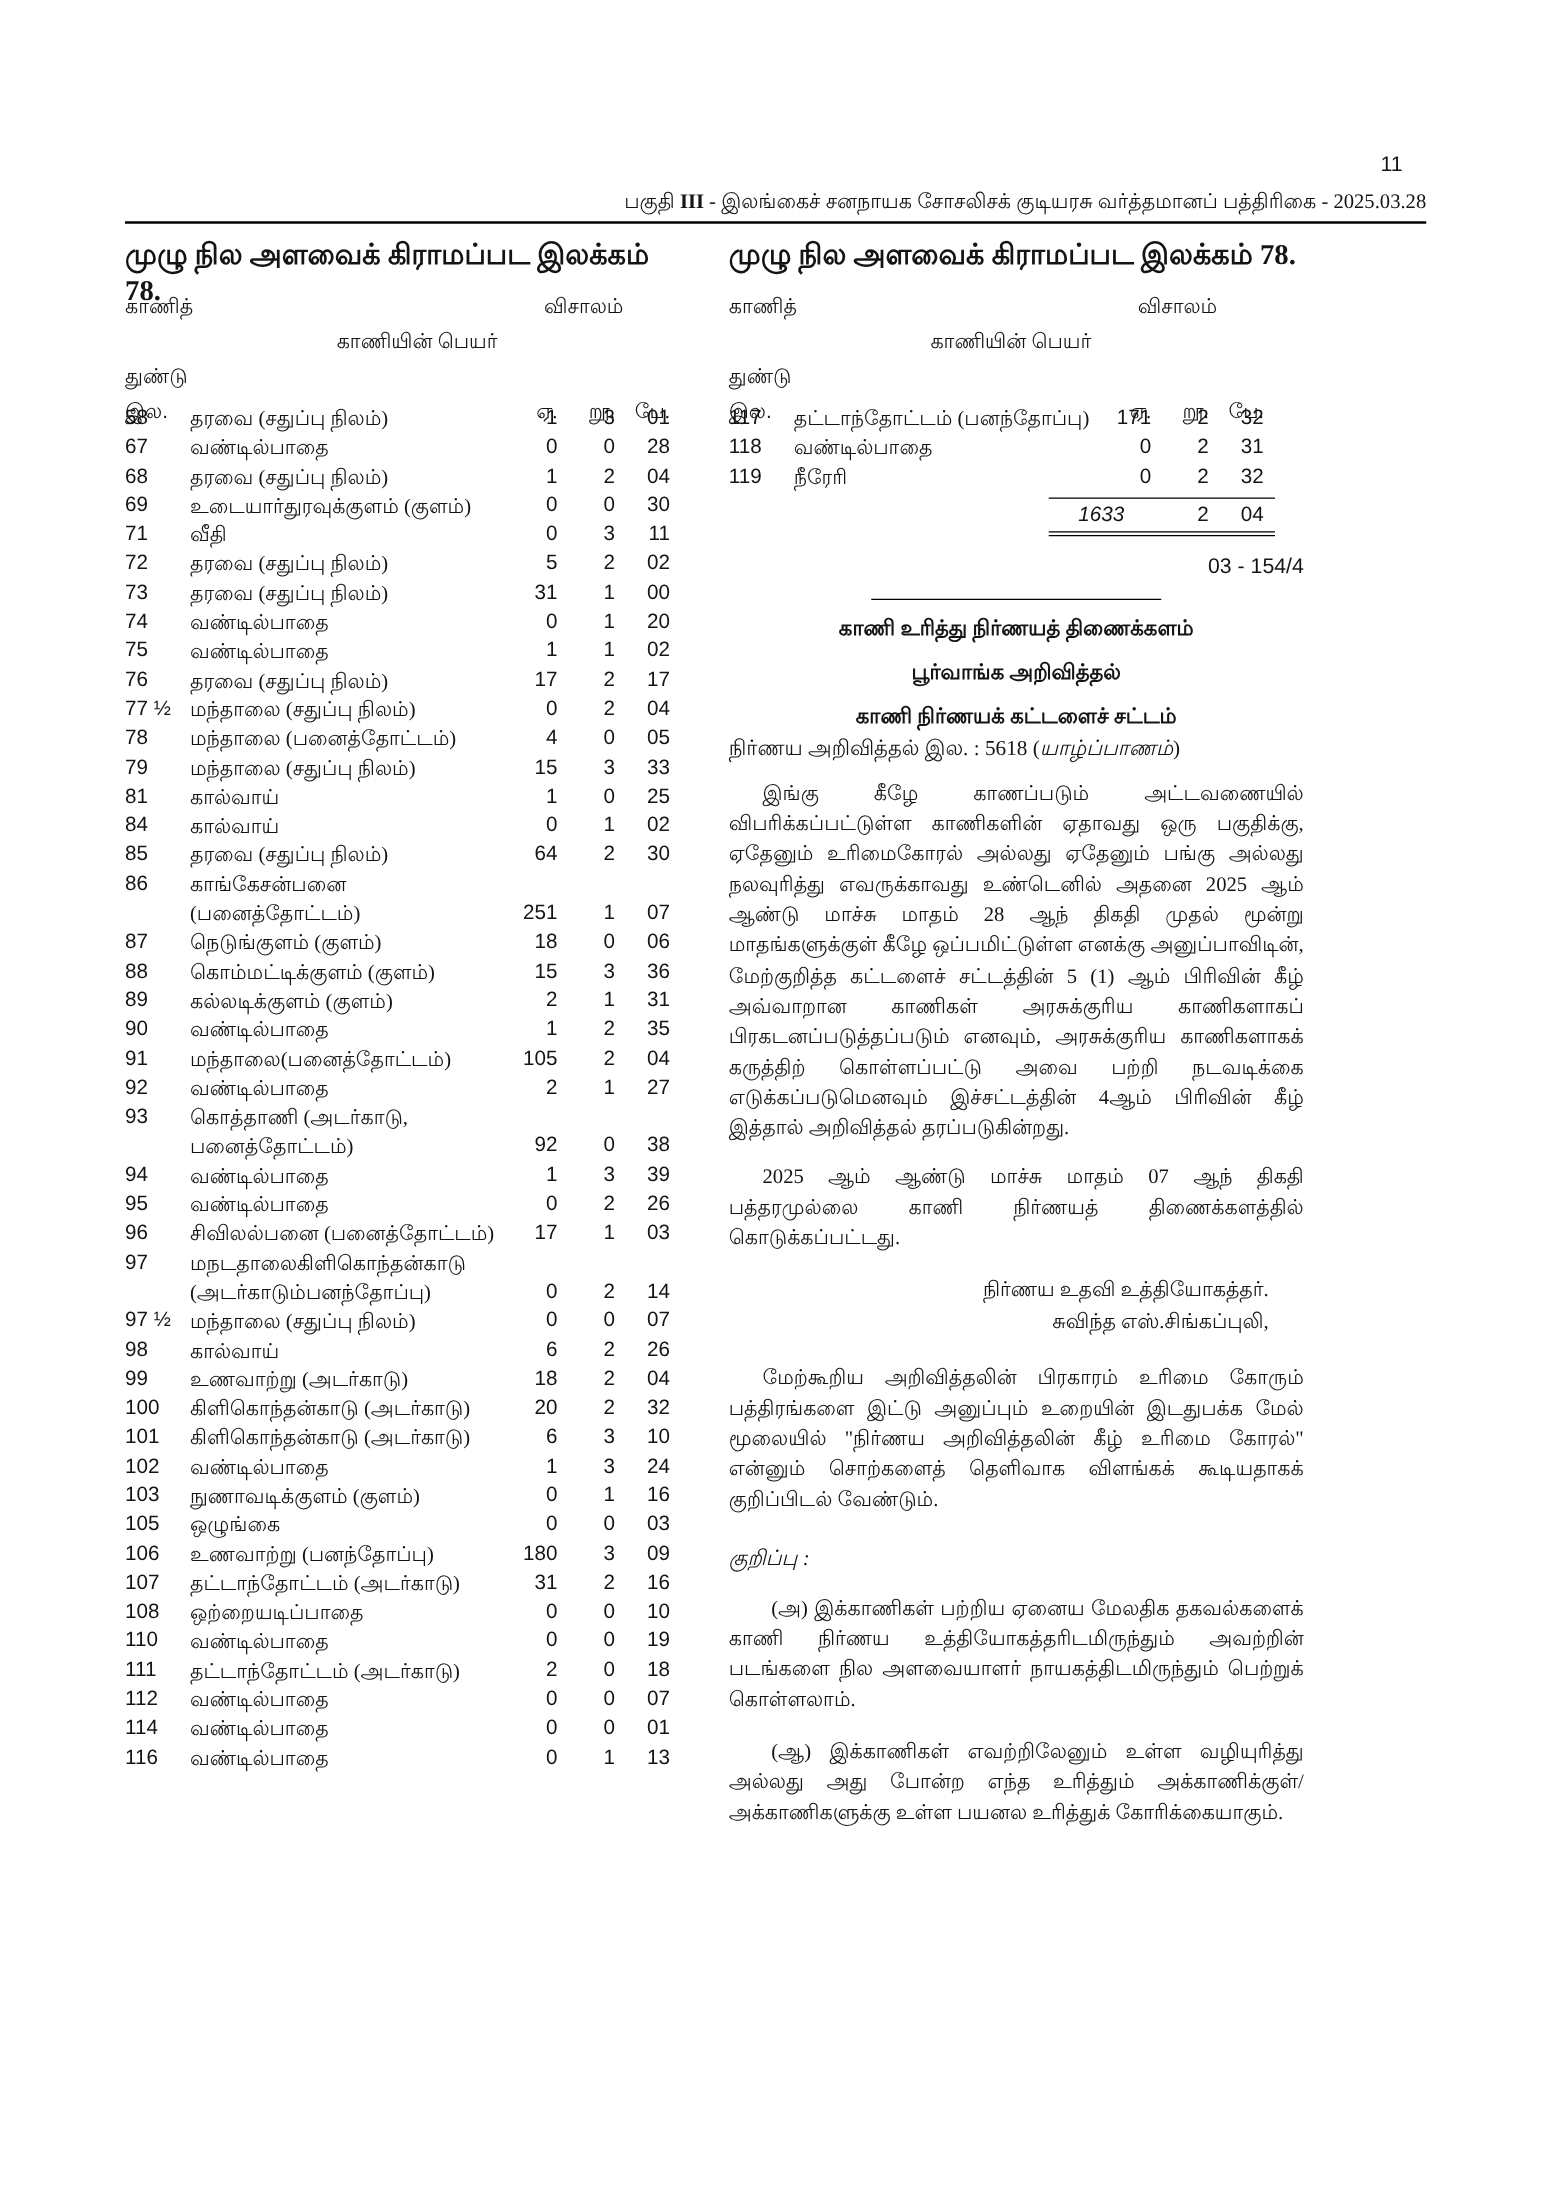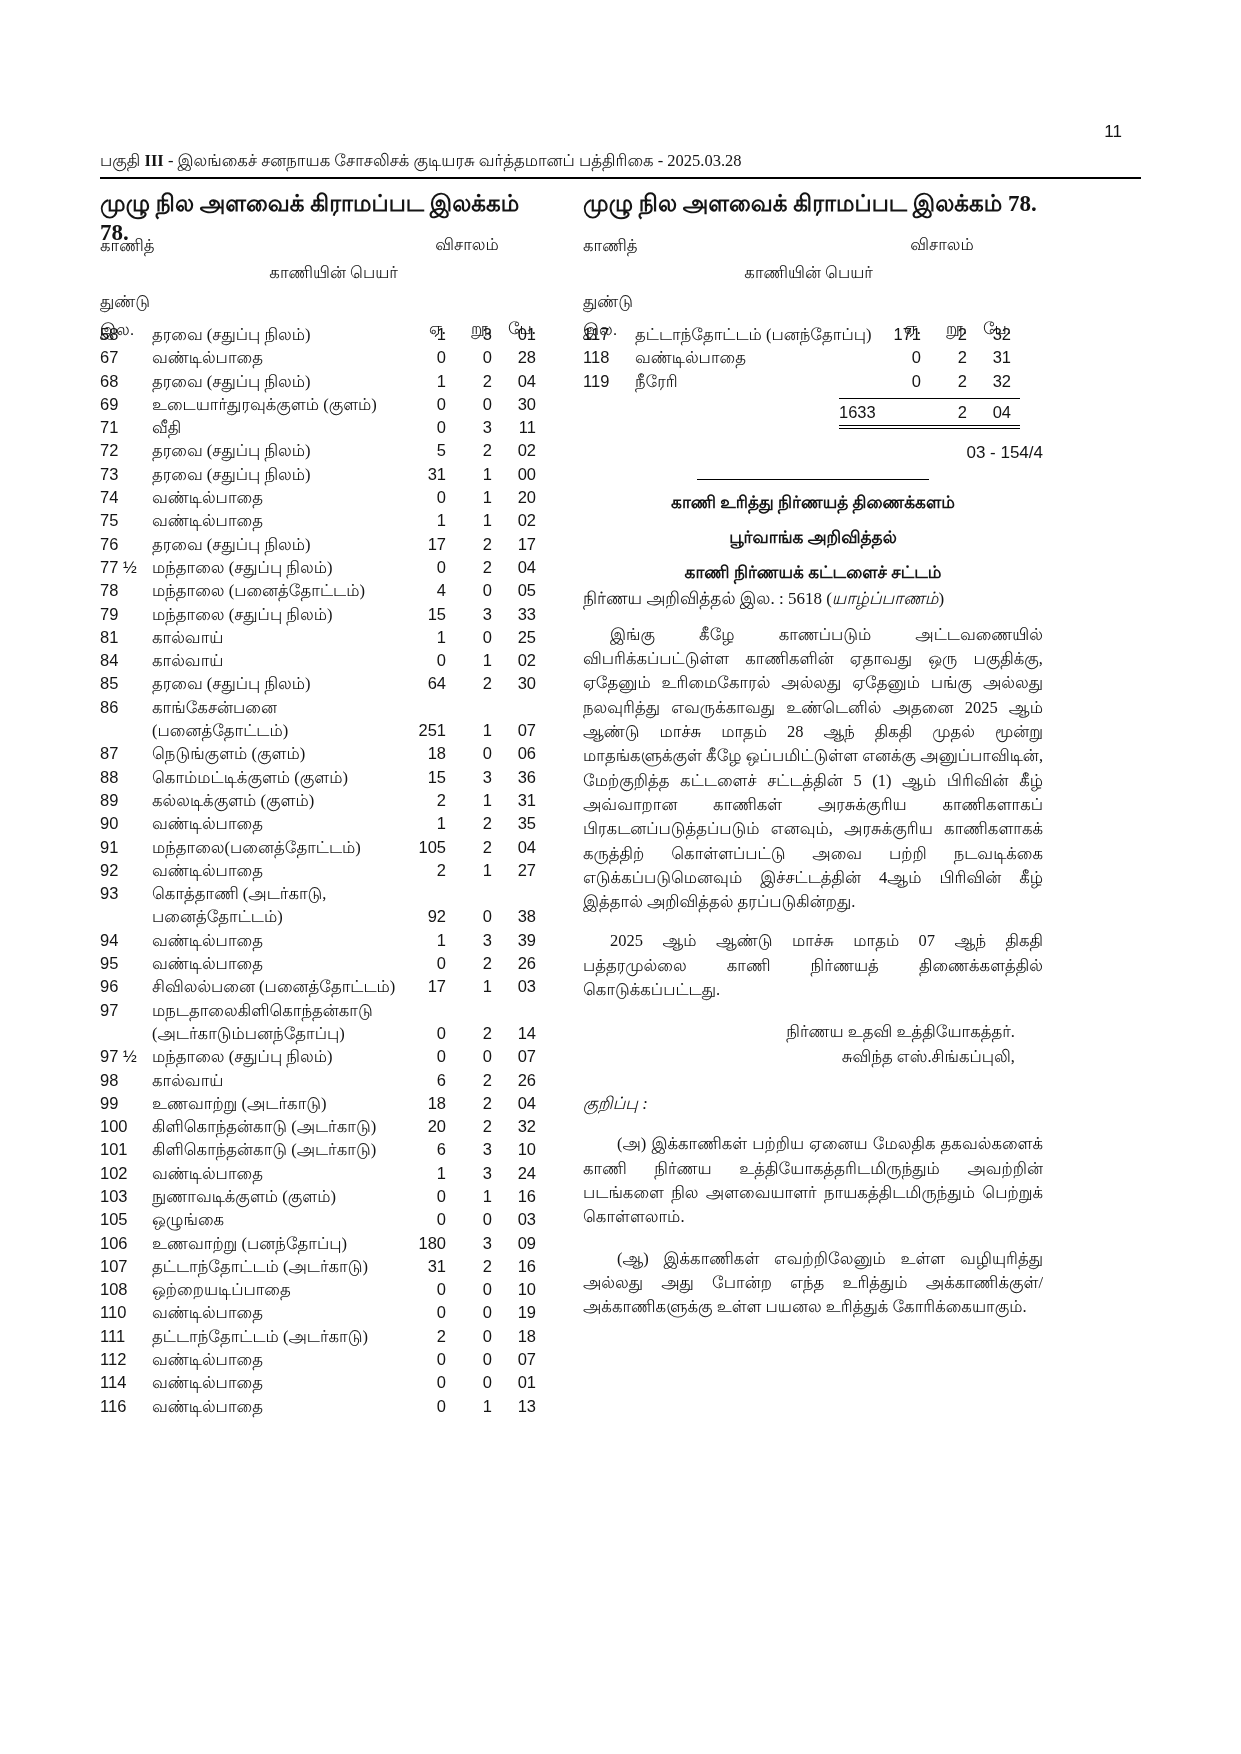--- a/index.html
+++ b/index.html
@@ -7,21 +7,21 @@
     position:relative; width:1241px; height:1754px; background:#ffffff;
     color:#141414; font-family:"Liberation Serif", serif;
     -webkit-font-smoothing:antialiased;
   }
   .num { font-family:"Liberation Sans", sans-serif; }
 
   
   .hdr1 { position:absolute; top:122px; left:100px; width:1041px; text-align:center;
           font-size:19px; letter-spacing:.2px; }
   .hdr1 b { font-weight:bold; }
-  .hdr2 { position:absolute; top:151px; left:100px; width:1041px; text-align:left;
+  .hdr2 { position:absolute; top:151px; left:100px; width:1041px; text-align:right;
           font-size:16.5px; }
   .pgnum { position:absolute; top:122px; left:1058px; width:64px; text-align:right;
            font-size:17px; }
   .top-rule { position:absolute; top:177px; left:100px; width:1041px;
               border-top:2px solid #000; }
 
   .col-title { position:absolute; top:191px; font-weight:bold; font-size:23px;
                text-align:left; }
   .col-title.lc { left:100px; width:450px; }
   .col-title.rc { left:583px; width:460px; }
@@ -47,21 +47,21 @@
   .t-p { width:44px; flex:0 0 auto; text-align:right; font-family:"Liberation Sans", sans-serif; }
   .h-a,.h-r,.h-p { font-family:"Liberation Serif", serif; }
   .h-extent { width:138px; flex:0 0 auto; text-align:center; }
   .h-namec  { flex:1 1 auto; text-align:right;margin-top:28px; }
 
   
   .total-wrap { display:flex; justify-content:flex-end; padding-right:23px; margin-top:5px; }
   .total-block { width:172px; display:flex; border-top:1.5px solid #000;
                  border-bottom:4px double #000; line-height:26px; padding-right:9px;
                  font-family:"Liberation Sans", sans-serif; }
-  .tt-a { flex:1; text-align:left; }
+  .tt-a { flex:1; text-align:center;font-style:italic; }
   .tt-r { width:44px; text-align:right; }
   .tt-p { width:44px; text-align:right; }
 
   
   .ref-no { margin-top:14px; font-size:17px;text-align:right; }
   .center-rule { margin:16px auto 0 auto; width:232px; border-top:1px solid #000; height:0; }
   .notice-h { margin-top:13px; text-align:center; font-weight:bold; font-size:17px; }
   .notice-h.sp { margin-top:14px; }
   .notice-no { margin-top:5px; text-align:left; font-size:17px; }
   .notice-no .place { font-style:italic; }
@@ -550,20 +550,21 @@
 
     <div class="para">இங்கு கீழே காணப்படும் அட்டவணையில் விபரிக்கப்பட்டுள்ள காணிகளின் ஏதாவது ஒரு பகுதிக்கு, ஏதேனும் உரிமைகோரல் அல்லது ஏதேனும் பங்கு அல்லது நலவுரித்து எவருக்காவது உண்டெனில் அதனை 2025 ஆம் ஆண்டு மாச்சு மாதம் 28 ஆந் திகதி முதல் மூன்று மாதங்களுக்குள் கீழே ஒப்பமிட்டுள்ள எனக்கு அனுப்பாவிடின், மேற்குறித்த கட்டளைச் சட்டத்தின் 5 (1) ஆம் பிரிவின் கீழ் அவ்வாறான காணிகள் அரசுக்குரிய காணிகளாகப் பிரகடனப்படுத்தப்படும் எனவும், அரசுக்குரிய காணிகளாகக் கருத்திற் கொள்ளப்பட்டு அவை பற்றி நடவடிக்கை எடுக்கப்படுமெனவும் இச்சட்டத்தின் 4ஆம் பிரிவின் கீழ் இத்தால் அறிவித்தல் தரப்படுகின்றது.</div>
 
     <div class="para p2">2025 ஆம் ஆண்டு மாச்சு மாதம் 07 ஆந் திகதி பத்தரமுல்லை காணி நிர்ணயத் திணைக்களத்தில் கொடுக்கப்பட்டது.</div>
 
     <div class="sig">
       <div>நிர்ணய உதவி உத்தியோகத்தர்.</div>
       <div>சுவிந்த எஸ்.சிங்கப்புலி,</div>
     </div>
 
+    <div class="para p3">மேற்கூறிய அறிவித்தலின் பிரகாரம் உரிமை கோரும் பத்திரங்களை இட்டு அனுப்பும் உறையின் இடதுபக்க மேல் மூலையில் "நிர்ணய அறிவித்தலின் கீழ் உரிமை கோரல்" என்னும் சொற்களைத் தெளிவாக விளங்கக் கூடியதாகக் குறிப்பிடல் வேண்டும்.</div>
 
     <div class="note-label">குறிப்பு :</div>
 
     <div class="note">(அ) இக்காணிகள் பற்றிய ஏனைய மேலதிக தகவல்களைக் காணி நிர்ணய உத்தியோகத்தரிடமிருந்தும் அவற்றின் படங்களை நில அளவையாளர் நாயகத்திடமிருந்தும் பெற்றுக் கொள்ளலாம்.</div>
     <div class="note">(ஆ) இக்காணிகள் எவற்றிலேனும் உள்ள வழியுரித்து அல்லது அது போன்ற எந்த உரித்தும் அக்காணிக்குள்/ அக்காணிகளுக்கு உள்ள பயனல உரித்துக் கோரிக்கையாகும்.</div>
   </div>
 
 </div>
 
 </body></html>

